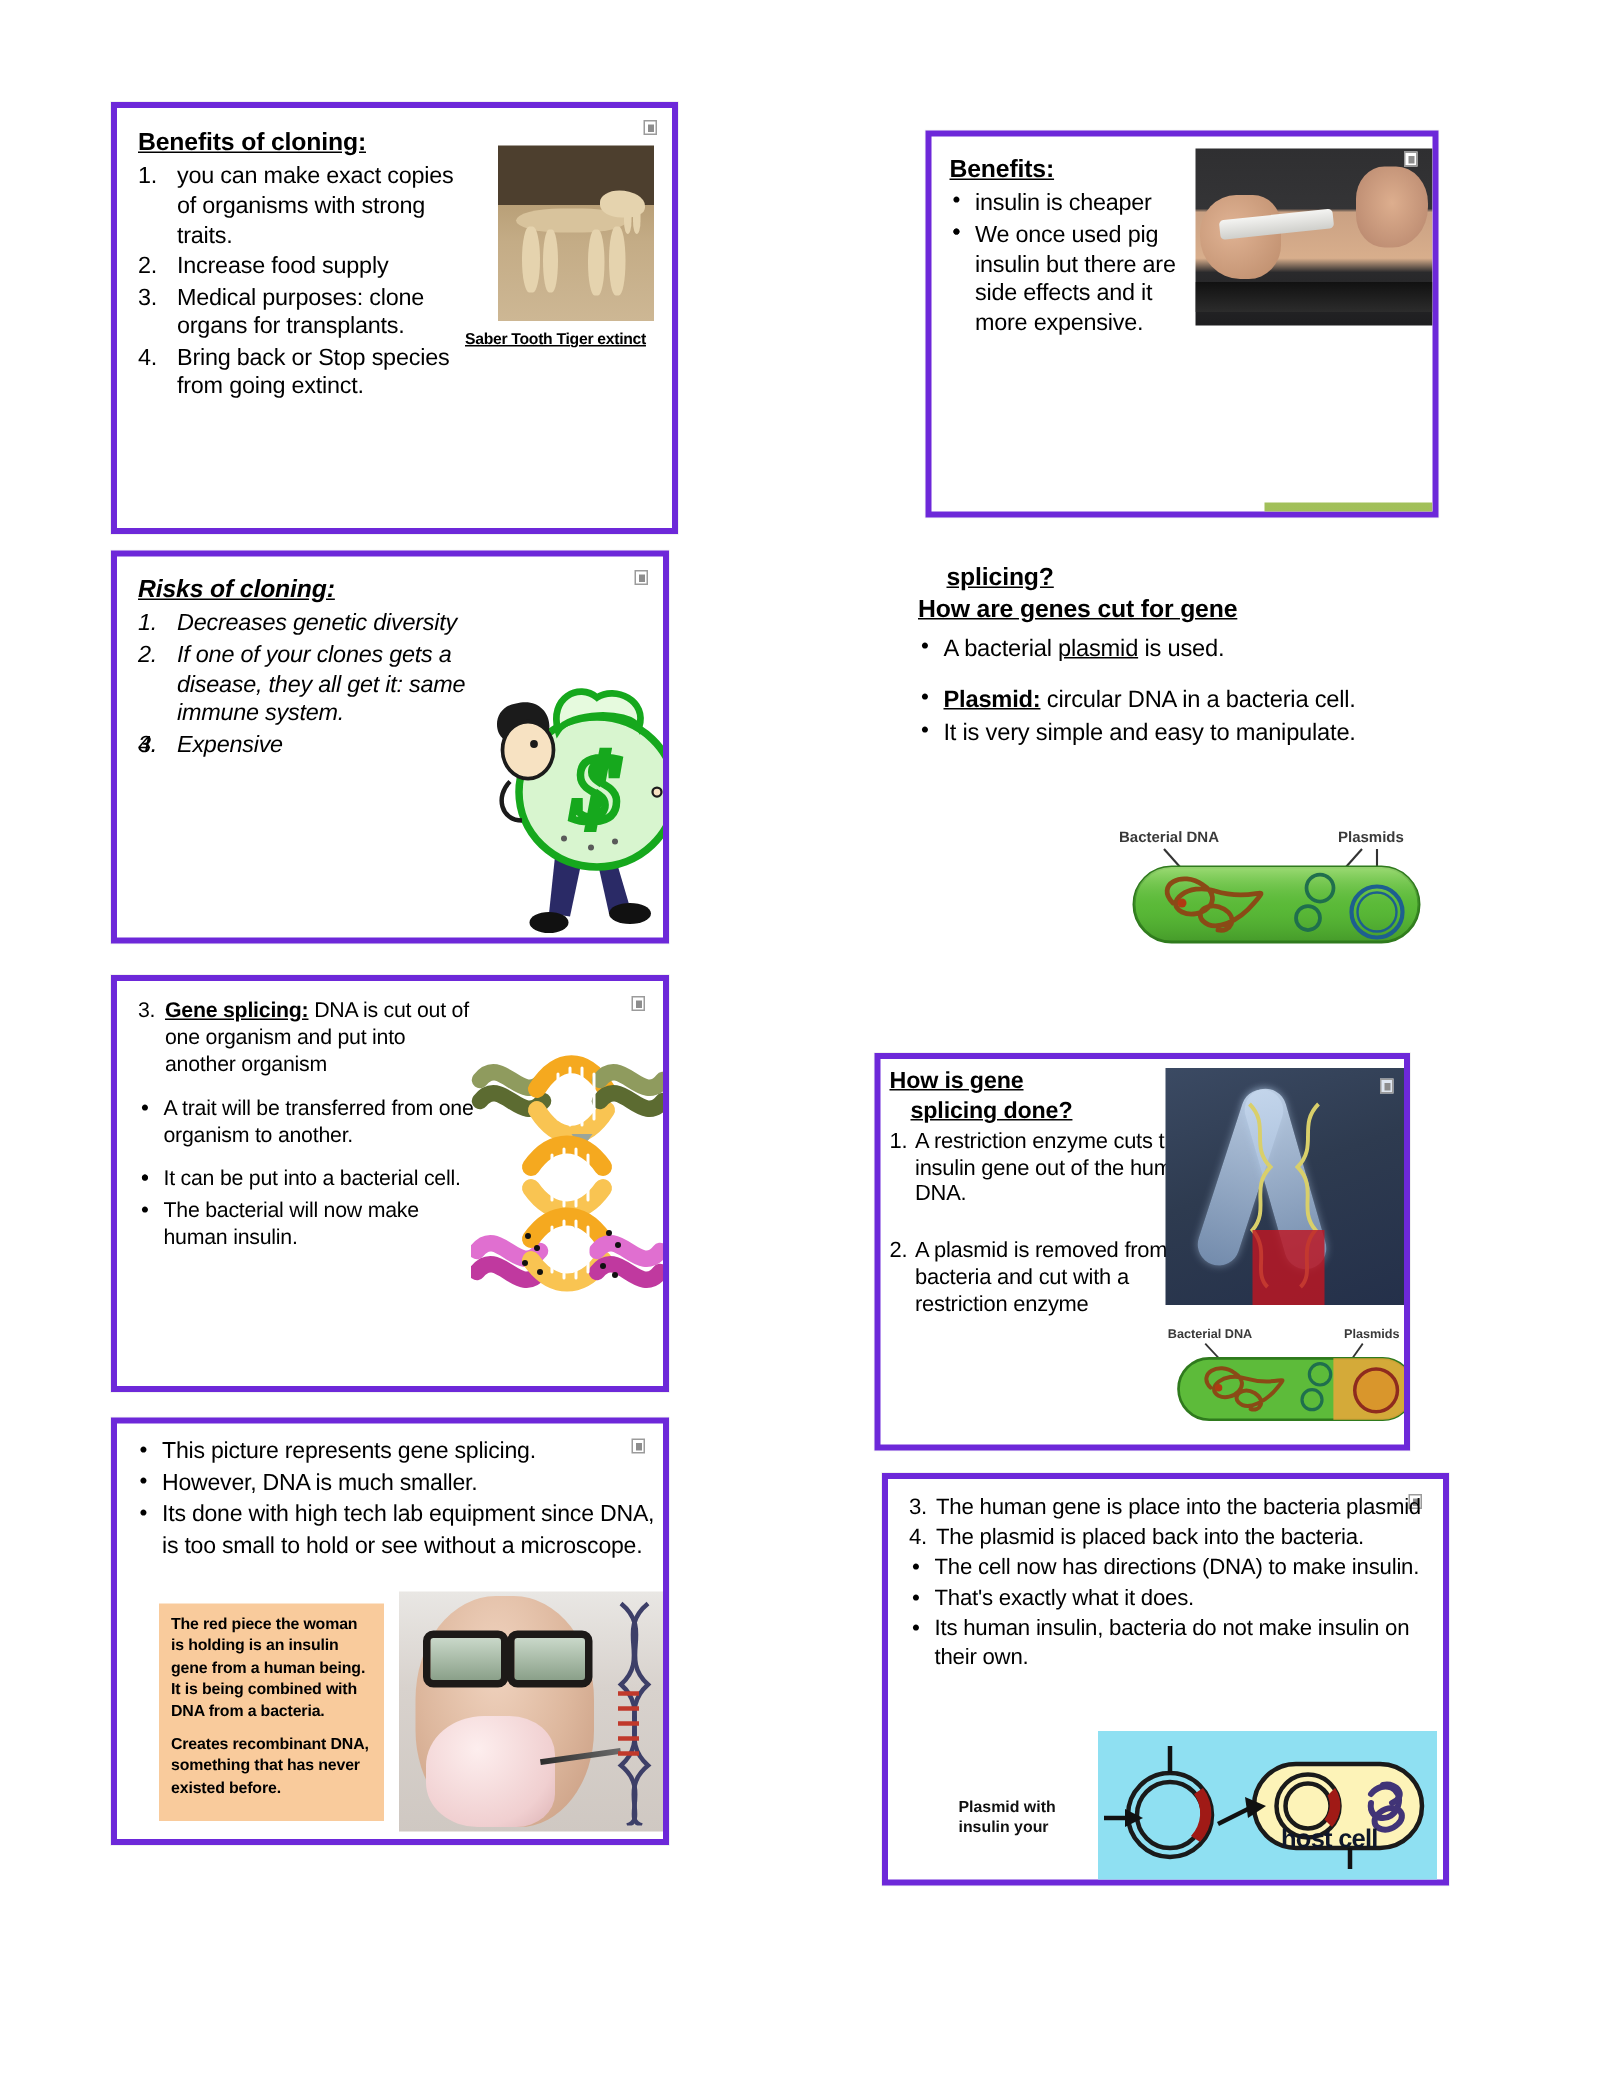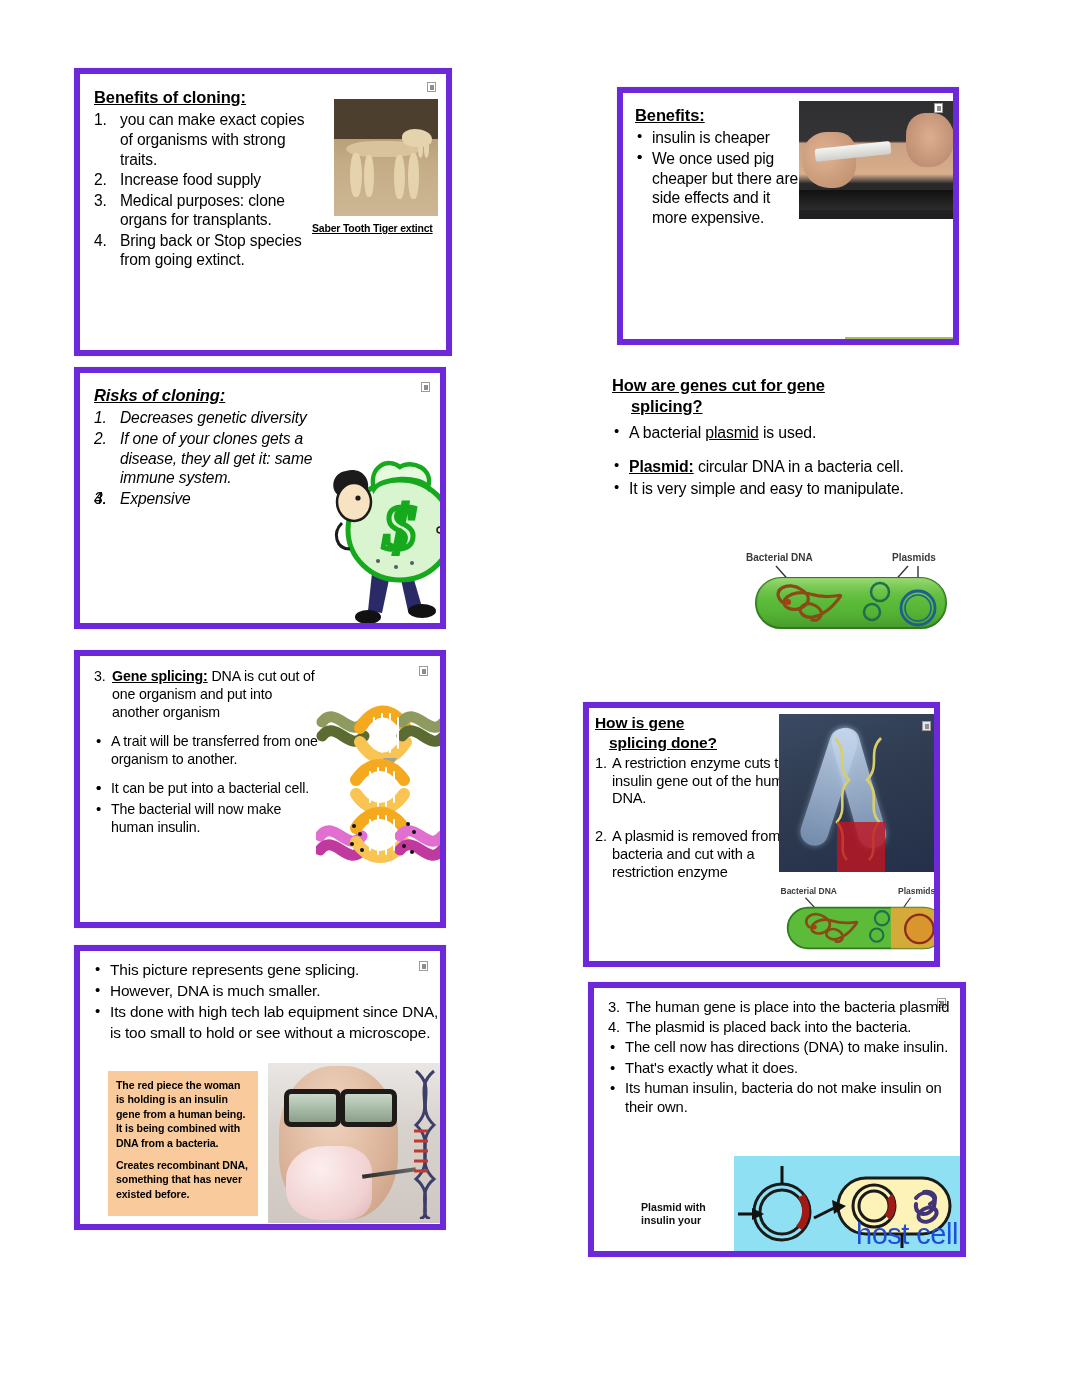--- a/index.html
+++ b/index.html
@@ -20,21 +20,21 @@
     position: absolute;
     inset: 0;
     background: #ffffff;
   }
 
   
   .slide {
     position: absolute;
     background: #ffffff;
     box-sizing: border-box;
-    border: 6px solid #6d28d9;
+    border: 4px solid #6d28d9;
     box-shadow: 0 0 0 0.5px #ededed;
     overflow: hidden;
   }
   .slide.noborder { border: none; box-shadow: none; }
 
   .corner-icon {
     position: absolute;
     width: 9px;
     height: 10px;
     border: 1px solid #9b9b9b;
@@ -464,21 +464,21 @@
       <ul class="bullist" style="margin-top:3px;">
         <li>
           <span class="mk">•</span>
           <span>insulin is cheaper</span>
         </li>
         <li>
           <span class="mk">•</span>
         </li>
         <li>
           <span class="mk">•</span>
-          <span>We once used pig cheaper but there are side effects and it more expensive.</span>
+          <span>We once used pig insulin but there are side effects and it more expensive.</span>
         </li>
       </ul>
     </div>
 
     <div class="img-box injection" style="left:176px; top:8px; width:158px; height:118px;">
       <div class="hand"></div>
       <div class="syr"></div>
       <div class="hand2"></div>
       <div class="belt"></div>
     </div>
@@ -489,22 +489,22 @@
       
       
       
       
       
     </div>
   </div>
 
   <div class="slide noborder" style="left:605px; top:372px; width:370px; height:262px;">
     <div style="position:absolute; left:7px; top:4px; width:350px;">
+      <h2 class="head" style="margin-left:19px;">splicing?</h2>
       <h2 class="head">How are genes cut for gene</h2>
-      <h2 class="head" style="margin-left:19px;">splicing?</h2>
       <ul class="bullist" style="margin-top:6px;">
         <li style="font-size:15.8px; margin-bottom:14px;">
           <span class="mk">•</span>
           <span>A bacterial </span><span class="u">plasmid</span><span> is used.</span>
         </li>
         <li style="font-size:15.8px; margin-bottom:2px;">
           <span class="mk">•</span>
           <span class="bu">Plasmid:</span><span> circular DNA in a bacteria cell.</span>
         </li>
         <li style="font-size:15.8px;">
@@ -637,17 +637,17 @@
 
         <line x1="4" y1="58" x2="18" y2="58" stroke="#111" stroke-width="3"></line>
         <polygon points="18,52 30,58 18,64" fill="#111"></polygon>
         <line x1="80" y1="62" x2="100" y2="52" stroke="#111" stroke-width="3"></line>
         <polygon points="98,44 112,50 100,58" fill="#111"></polygon>
       </svg>
       <div style="position:absolute; left:-93px; top:45px; font-size:10.6px; font-weight:bold; line-height:1.22; white-space:nowrap; color:#111;">
         <div>Plasmid with</div>
         <div>insulin your</div>
       </div>
-      <div style="position:absolute; left:122px; top:62px; font-size:29px; font-weight:normal; letter-spacing:-0.5px; color:#1d4ed8;">host cell</div>
+      <div style="position:absolute; left:122px; top:62px; font-size:17px; font-weight:bold; letter-spacing:-0.5px; color:#0f172a;">host cell</div>
     </div>
   </div>
 
 </div>
 
 </body></html>

